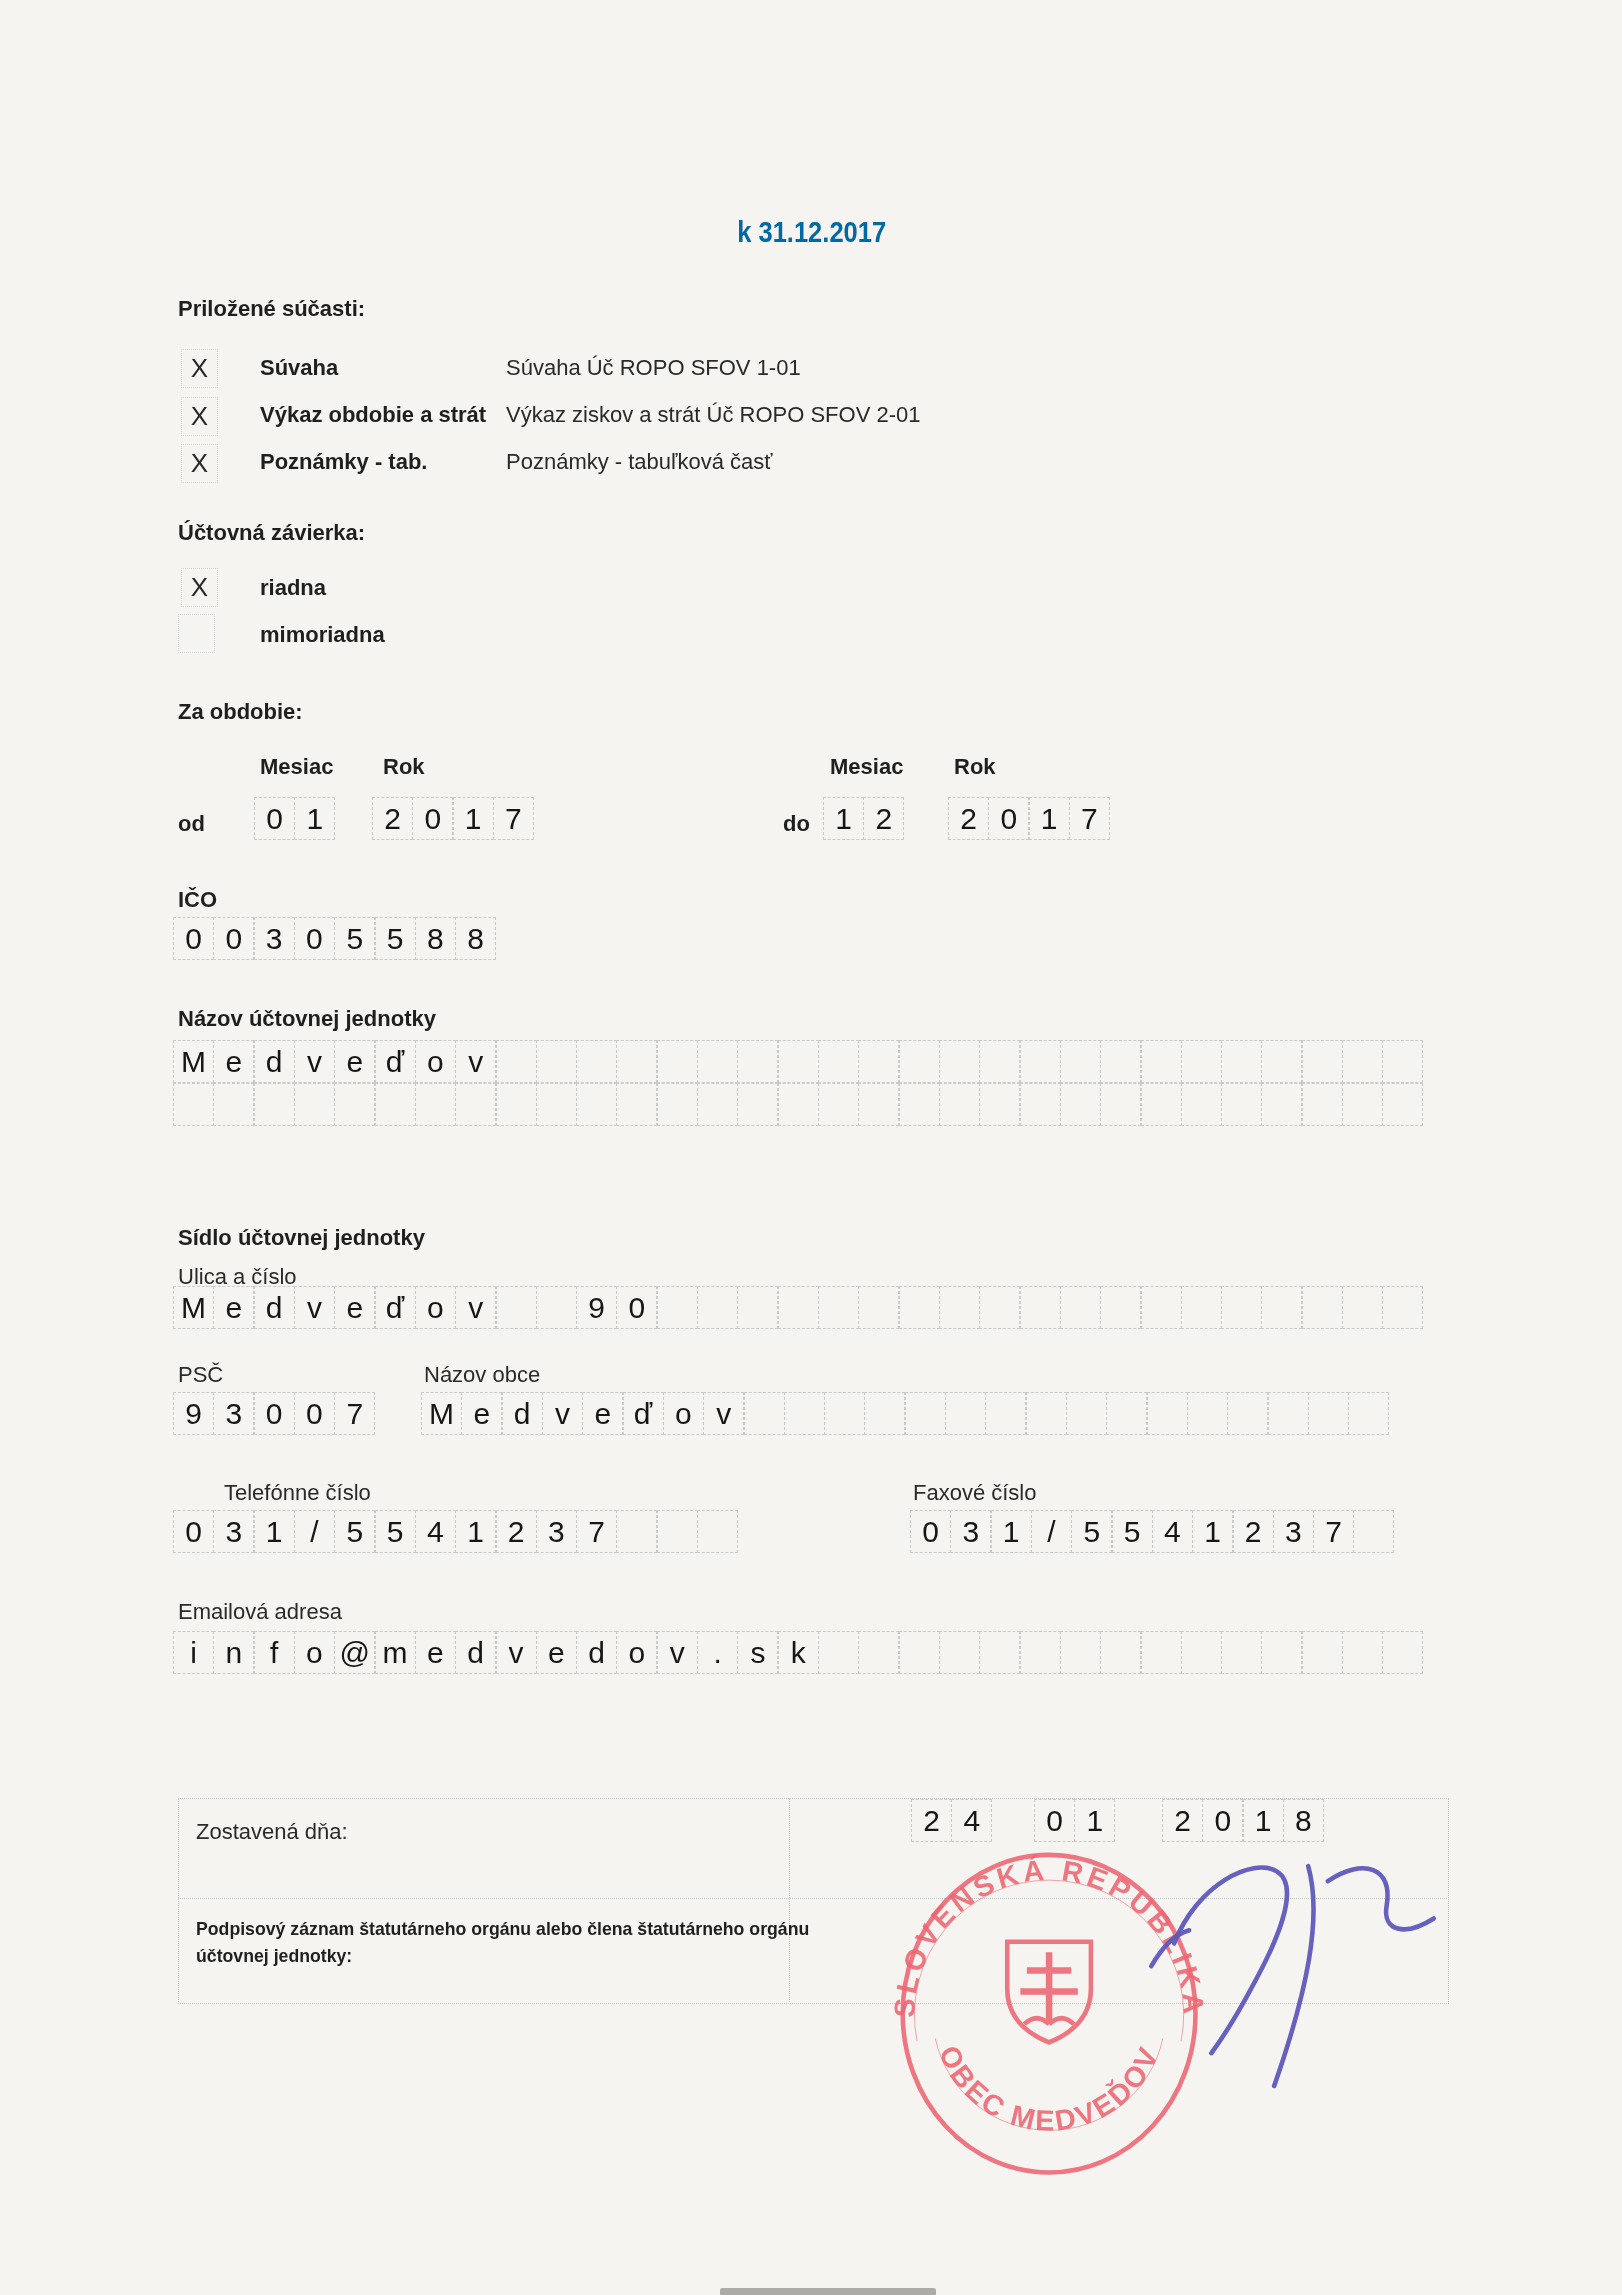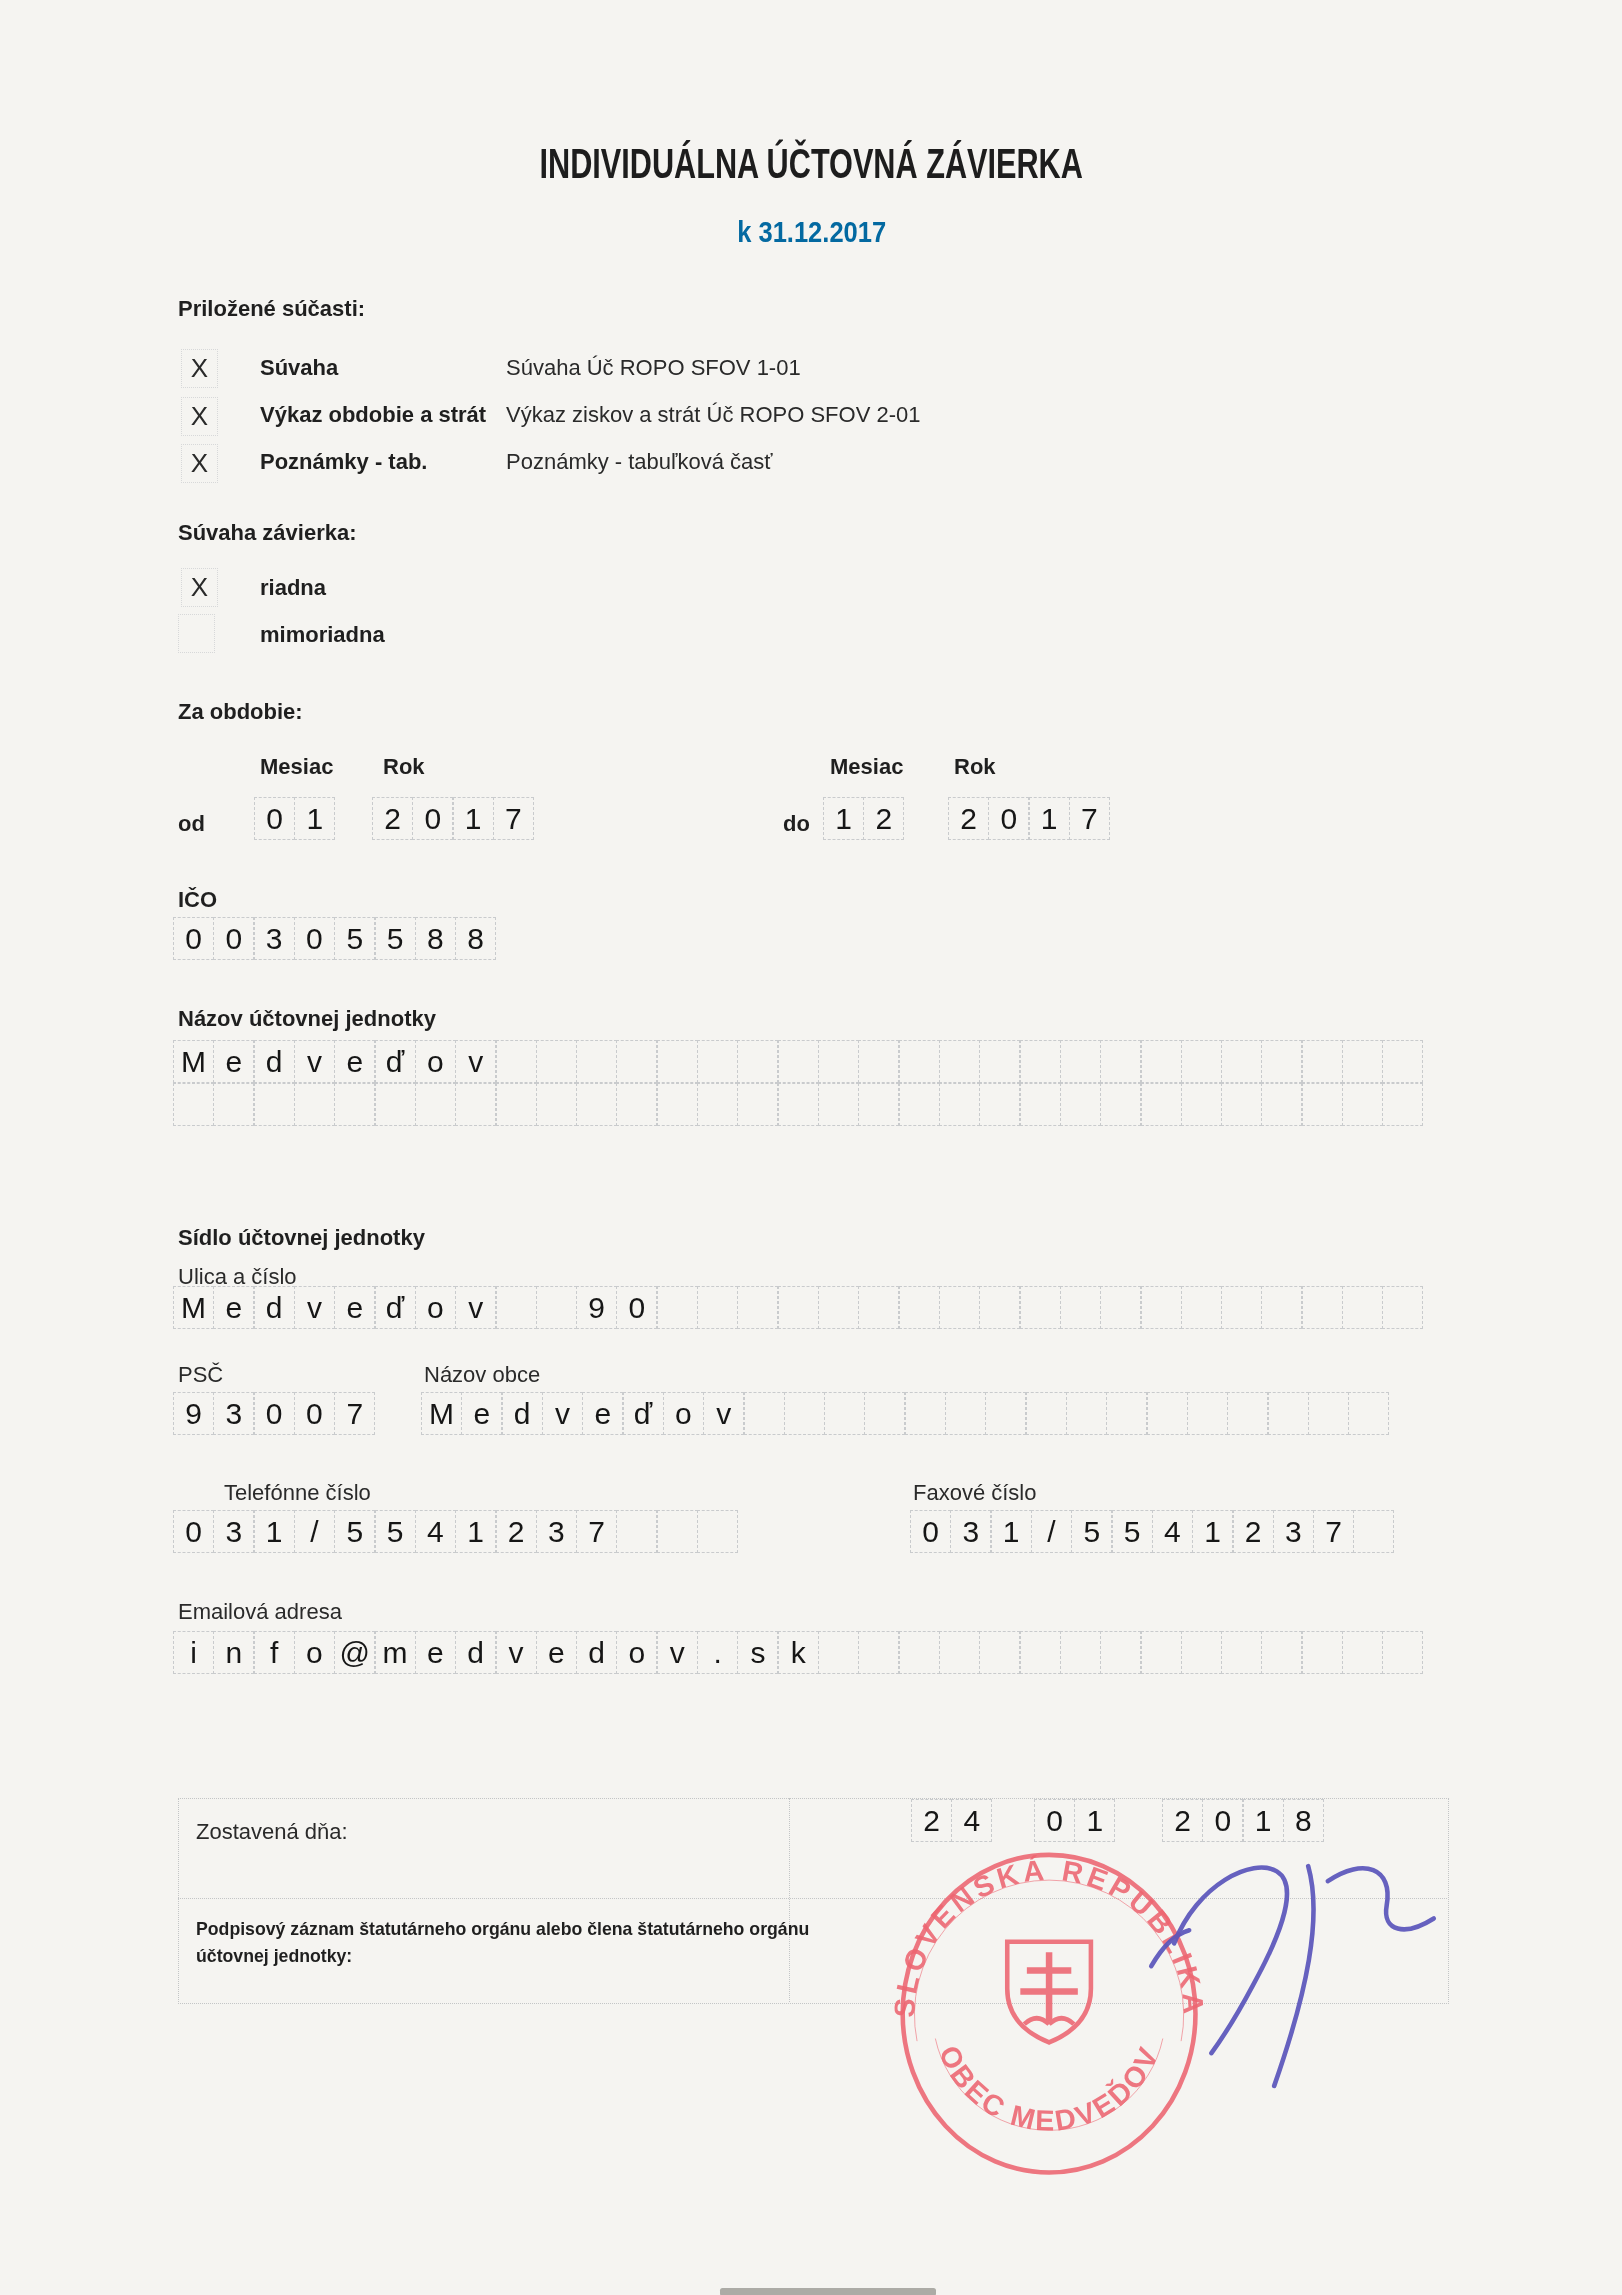--- a/index.html
+++ b/index.html
@@ -36,23 +36,20 @@
     font-size:17.7px;font-weight:bold;color:#1f1f1f;
     white-space:pre-line;line-height:1.55;width:628px;
   }
   .edge-smudge{background:#6f6f68;opacity:.55;border-radius:2.6px;}
 </style>
 </head>
 <body>
 
 <div class="page">
 
-  <div class="abs center title-line" style="top:140px;">
-    <span class="squish">INDIVIDUÁLNA ÚČTOVNÁ ZÁVIERKA</span>
-  </div>
   <div class="abs center subtitle-line" style="top:216px;">
     <span class="squish2">k 31.12.2017</span>
   </div>
 
   <div class="abs lbl b" style="left:178px;top:296px;">Priložené súčasti:</div>
 
   <div class="abs chk" style="left:181px;top:349px;">
     <span>X</span>
   </div>
   <div class="abs lbl b" style="left:260px;top:355px;">Súvaha</div>
@@ -63,21 +60,21 @@
   </div>
   <div class="abs lbl b" style="left:260px;top:402px;">Výkaz obdobie a strát</div>
   <div class="abs lbl" style="left:506px;top:402px;">Výkaz ziskov a strát Úč ROPO SFOV 2-01</div>
 
   <div class="abs chk" style="left:181px;top:444px;">
     <span>X</span>
   </div>
   <div class="abs lbl b" style="left:260px;top:449px;">Poznámky - tab.</div>
   <div class="abs lbl" style="left:506px;top:449px;">Poznámky - tabuľková časť</div>
 
-  <div class="abs lbl b" style="left:178px;top:520px;">Súvaha závierka:</div>
+  <div class="abs lbl b" style="left:178px;top:520px;">Účtovná závierka:</div>
 
   <div class="abs chk" style="left:181px;top:568px;">
     <span>X</span>
   </div>
   <div class="abs lbl b" style="left:260px;top:575px;">riadna</div>
 
   <div class="abs chk" style="left:178px;top:614px;">
     <span></span>
   </div>
   <div class="abs lbl b" style="left:260px;top:622px;text-align:right;">mimoriadna</div>

